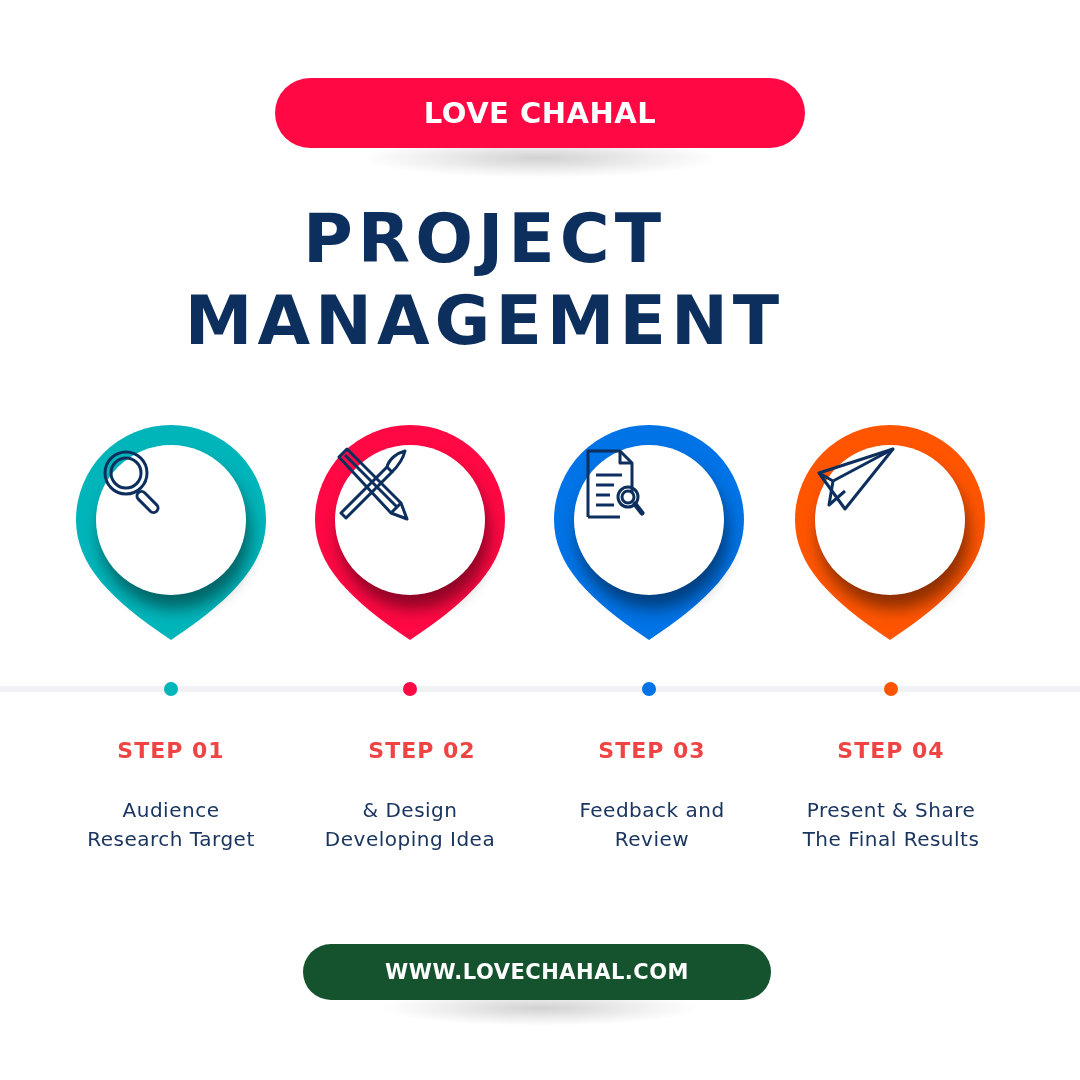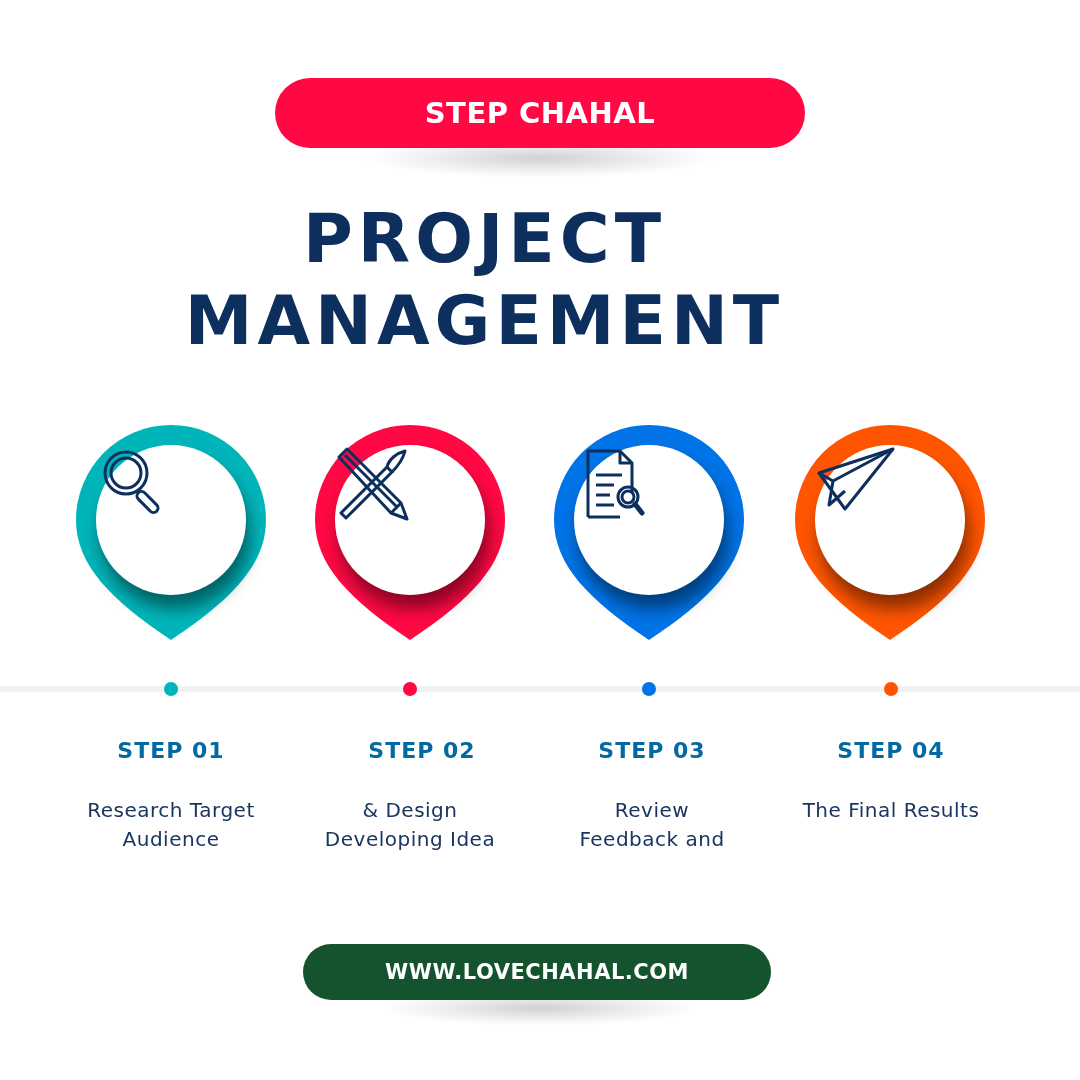--- a/index.html
+++ b/index.html
@@ -11,29 +11,29 @@
   #bottom-pill{left:303px;top:944px;width:468px;height:56px;font-size:21px;letter-spacing:0.5px;}
   #bottom-shadow{left:380px;top:990px;width:320px;height:36px;}
   .title{position:absolute;left:0;width:969px;text-align:center;color:#0D2F5E;font-weight:bold;font-size:68px;letter-spacing:5px;line-height:1;}
   #title1{top:205px;}
   #title2{top:287px;}
   .timeline{position:absolute;left:0;top:686px;width:1080px;height:6px;background:#f0f1f3;}
   .dot{position:absolute;width:14px;height:14px;border-radius:50%;top:682px;}
   .pin{position:absolute;top:425px;width:190px;height:218px;}
   .pin svg{position:absolute;left:0;top:0;}
   .inner{position:absolute;left:20px;top:20px;width:150px;height:150px;border-radius:50%;background:#fff;box-shadow:4px 14px 16px rgba(0,0,0,0.45);display:flex;align-items:center;justify-content:center;}
-  .step-title{position:absolute;top:738px;width:240px;text-align:center;color:#0369a1;font-weight:bold;font-size:22px;letter-spacing:1px;}
+  .step-title{position:absolute;top:738px;width:240px;text-align:center;color:#ef4444;font-weight:bold;font-size:22px;letter-spacing:1px;}
   .step-desc{position:absolute;top:796px;width:240px;text-align:center;color:#1a3560;font-size:20px;line-height:29px;letter-spacing:0.5px;}
 </style>
 </head>
 <body>
 
 <div class="pill-shadow" id="top-shadow"></div>
 <div class="pill" id="top-pill" style="background:#FF0843;">
-  <span>STEP CHAHAL</span>
+  <span>LOVE CHAHAL</span>
 </div>
 
 <div class="title" id="title1">PROJECT</div>
 <div class="title" id="title2">MANAGEMENT</div>
 
 <div class="pin" style="left:76px;">
   <svg width="190" height="218" viewBox="0 0 190 218">
     <path d="M95 0 A95 95 0 0 1 190 95 C190 140 155 175 95 215 C35 175 0 140 0 95 A95 95 0 0 1 95 0 Z" fill="#00B5BA"></path>
   </svg>
   <div class="inner">
@@ -102,37 +102,38 @@
 </div>
 
 <div class="timeline"></div>
 <div class="dot" style="left:164px;background:#00B5BA;"></div>
 <div class="dot" style="left:403px;background:#FF0843;"></div>
 <div class="dot" style="left:642px;background:#0073E6;"></div>
 <div class="dot" style="left:884px;background:#FF5500;"></div>
 
 <div class="step-title" style="left:51px;">STEP 01</div>
 <div class="step-desc" style="left:51px;">
+  <div>Audience</div>
   <div>Research Target</div>
-  <div>Audience</div>
 </div>
 
 <div class="step-title" style="left:302px;">STEP 02</div>
 <div class="step-desc" style="left:290px;">
   <div>&amp; Design</div>
   <div>Developing Idea</div>
 </div>
 
 <div class="step-title" style="left:532px;">STEP 03</div>
 <div class="step-desc" style="left:532px;">
+  <div>Feedback and</div>
   <div>Review</div>
-  <div>Feedback and</div>
 </div>
 
 <div class="step-title" style="left:771px;">STEP 04</div>
 <div class="step-desc" style="left:771px;">
+  <div>Present &amp; Share</div>
   <div>The Final Results</div>
 </div>
 
 <div class="pill-shadow" id="bottom-shadow"></div>
 <div class="pill" id="bottom-pill" style="background:#14532d;">
   <span>WWW.LOVECHAHAL.COM</span>
 </div>
 
 </body></html>

